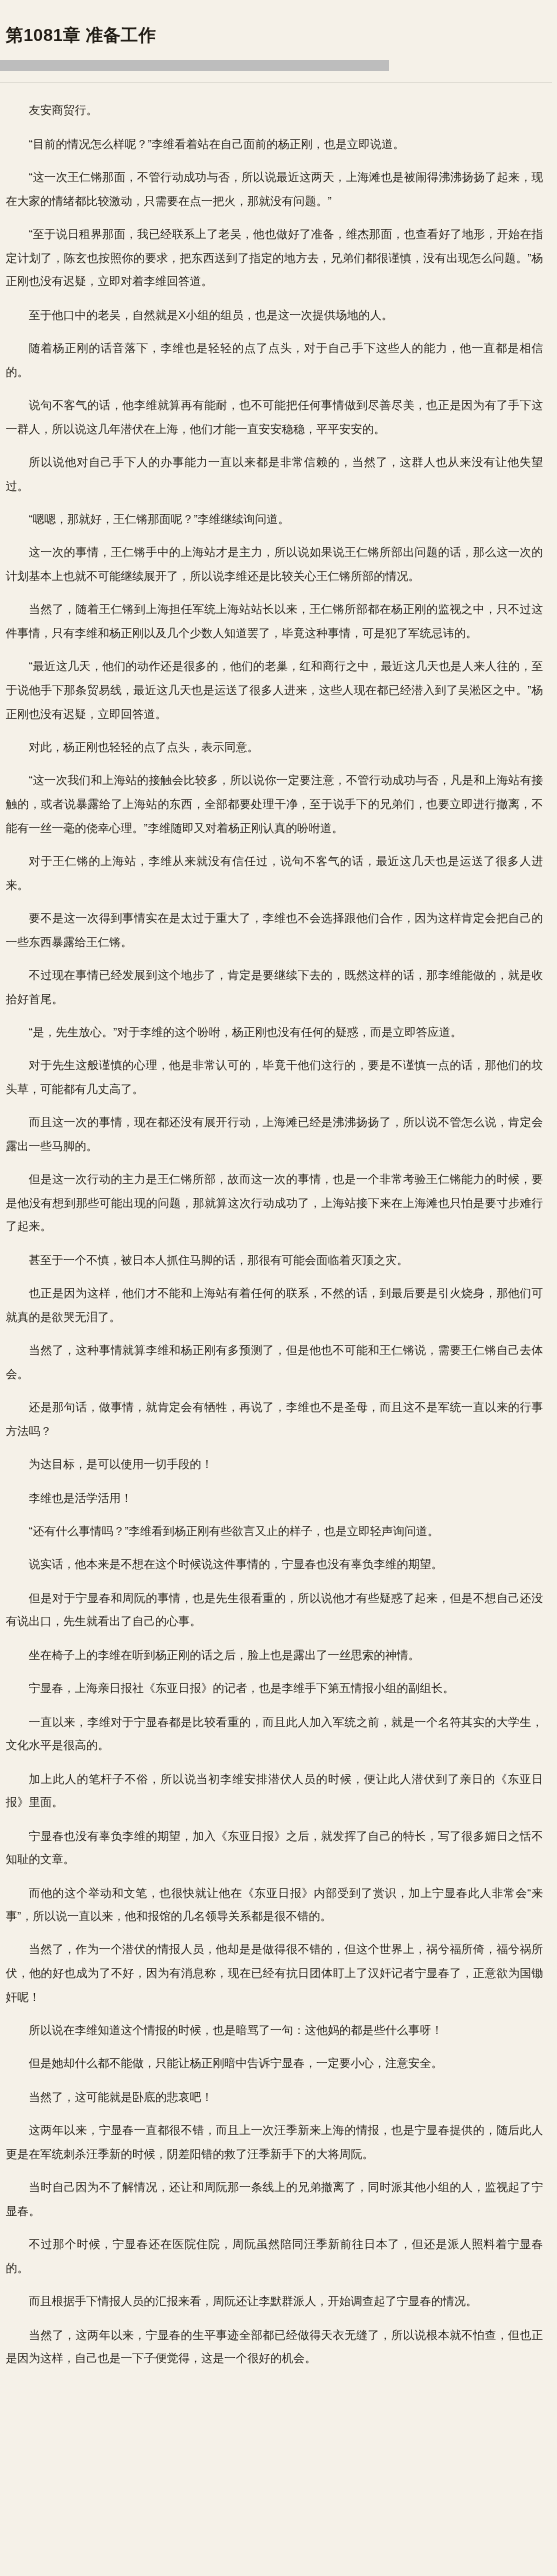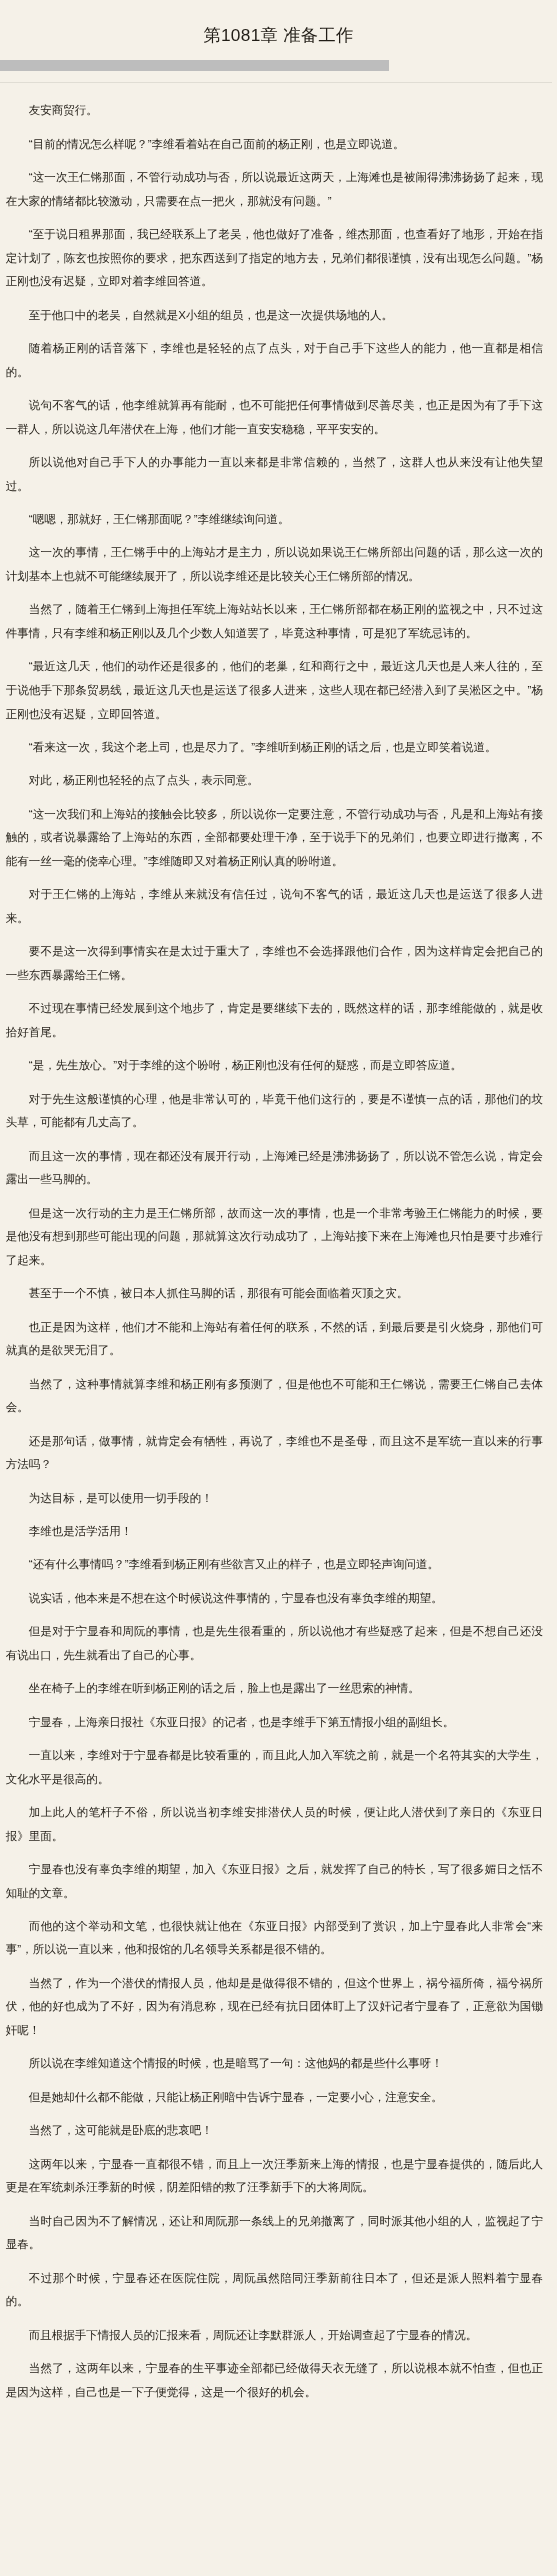--- a/index.html
+++ b/index.html
@@ -17,25 +17,24 @@
     min-height: 2576px;
     background: var(--bg);
     color: var(--text);
     font-family: "Liberation Sans", "DejaVu Sans", sans-serif;
     overflow-x: hidden;
   }
   .chapter-title {
     margin: 0;
     padding: 23px 5.8px 0 5.8px;
     font-size: 17.3px;
-    font-weight: 400;
+    font-weight: 700;
     line-height: 1.4;
     color: var(--text);
     letter-spacing: 0.3px;
-    text-align: center;
   }
   .ad-placeholder {
     margin-top: 12.7px;
     width: 389px;
     height: 11.5px;
     background: var(--bar);
   }
   .divider {
     border: none;
     border-top: 0.6px solid var(--divider);
@@ -69,21 +68,20 @@
     <p class="para">“这一次王仁锵那面，不管行动成功与否，所以说最近这两天，上海滩也是被闹得沸沸扬扬了起来，现在大家的情绪都比较激动，只需要在点一把火，那就没有问题。”</p>
     <p class="para">“至于说日租界那面，我已经联系上了老吴，他也做好了准备，维杰那面，也查看好了地形，开始在指定计划了，陈玄也按照你的要求，把东西送到了指定的地方去，兄弟们都很谨慎，没有出现怎么问题。”杨正刚也没有迟疑，立即对着李维回答道。</p>
     <p class="para">至于他口中的老吴，自然就是X小组的组员，也是这一次提供场地的人。</p>
     <p class="para">随着杨正刚的话音落下，李维也是轻轻的点了点头，对于自己手下这些人的能力，他一直都是相信的。</p>
     <p class="para">说句不客气的话，他李维就算再有能耐，也不可能把任何事情做到尽善尽美，也正是因为有了手下这一群人，所以说这几年潜伏在上海，他们才能一直安安稳稳，平平安安的。</p>
     <p class="para">所以说他对自己手下人的办事能力一直以来都是非常信赖的，当然了，这群人也从来没有让他失望过。</p>
     <p class="para">“嗯嗯，那就好，王仁锵那面呢？”李维继续询问道。</p>
     <p class="para">这一次的事情，王仁锵手中的上海站才是主力，所以说如果说王仁锵所部出问题的话，那么这一次的计划基本上也就不可能继续展开了，所以说李维还是比较关心王仁锵所部的情况。</p>
     <p class="para">当然了，随着王仁锵到上海担任军统上海站站长以来，王仁锵所部都在杨正刚的监视之中，只不过这件事情，只有李维和杨正刚以及几个少数人知道罢了，毕竟这种事情，可是犯了军统忌讳的。</p>
     <p class="para">“最近这几天，他们的动作还是很多的，他们的老巢，红和商行之中，最近这几天也是人来人往的，至于说他手下那条贸易线，最近这几天也是运送了很多人进来，这些人现在都已经潜入到了吴淞区之中。”杨正刚也没有迟疑，立即回答道。</p>
-    <p class="para">“看来这一次，我这个老上司，也是尽力了。”李维听到杨正刚的话之后，也是立即笑着说道。</p>
     <p class="para">对此，杨正刚也轻轻的点了点头，表示同意。</p>
     <p class="para">“这一次我们和上海站的接触会比较多，所以说你一定要注意，不管行动成功与否，凡是和上海站有接触的，或者说暴露给了上海站的东西，全部都要处理干净，至于说手下的兄弟们，也要立即进行撤离，不能有一丝一毫的侥幸心理。”李维随即又对着杨正刚认真的吩咐道。</p>
     <p class="para">对于王仁锵的上海站，李维从来就没有信任过，说句不客气的话，最近这几天也是运送了很多人进来。</p>
     <p class="para">要不是这一次得到事情实在是太过于重大了，李维也不会选择跟他们合作，因为这样肯定会把自己的一些东西暴露给王仁锵。</p>
     <p class="para">不过现在事情已经发展到这个地步了，肯定是要继续下去的，既然这样的话，那李维能做的，就是收拾好首尾。</p>
     <p class="para">“是，先生放心。”对于李维的这个吩咐，杨正刚也没有任何的疑惑，而是立即答应道。</p>
     <p class="para">对于先生这般谨慎的心理，他是非常认可的，毕竟干他们这行的，要是不谨慎一点的话，那他们的坟头草，可能都有几丈高了。</p>
     <p class="para">而且这一次的事情，现在都还没有展开行动，上海滩已经是沸沸扬扬了，所以说不管怎么说，肯定会露出一些马脚的。</p>
     <p class="para">但是这一次行动的主力是王仁锵所部，故而这一次的事情，也是一个非常考验王仁锵能力的时候，要是他没有想到那些可能出现的问题，那就算这次行动成功了，上海站接下来在上海滩也只怕是要寸步难行了起来。</p>
     <p class="para">甚至于一个不慎，被日本人抓住马脚的话，那很有可能会面临着灭顶之灾。</p>

